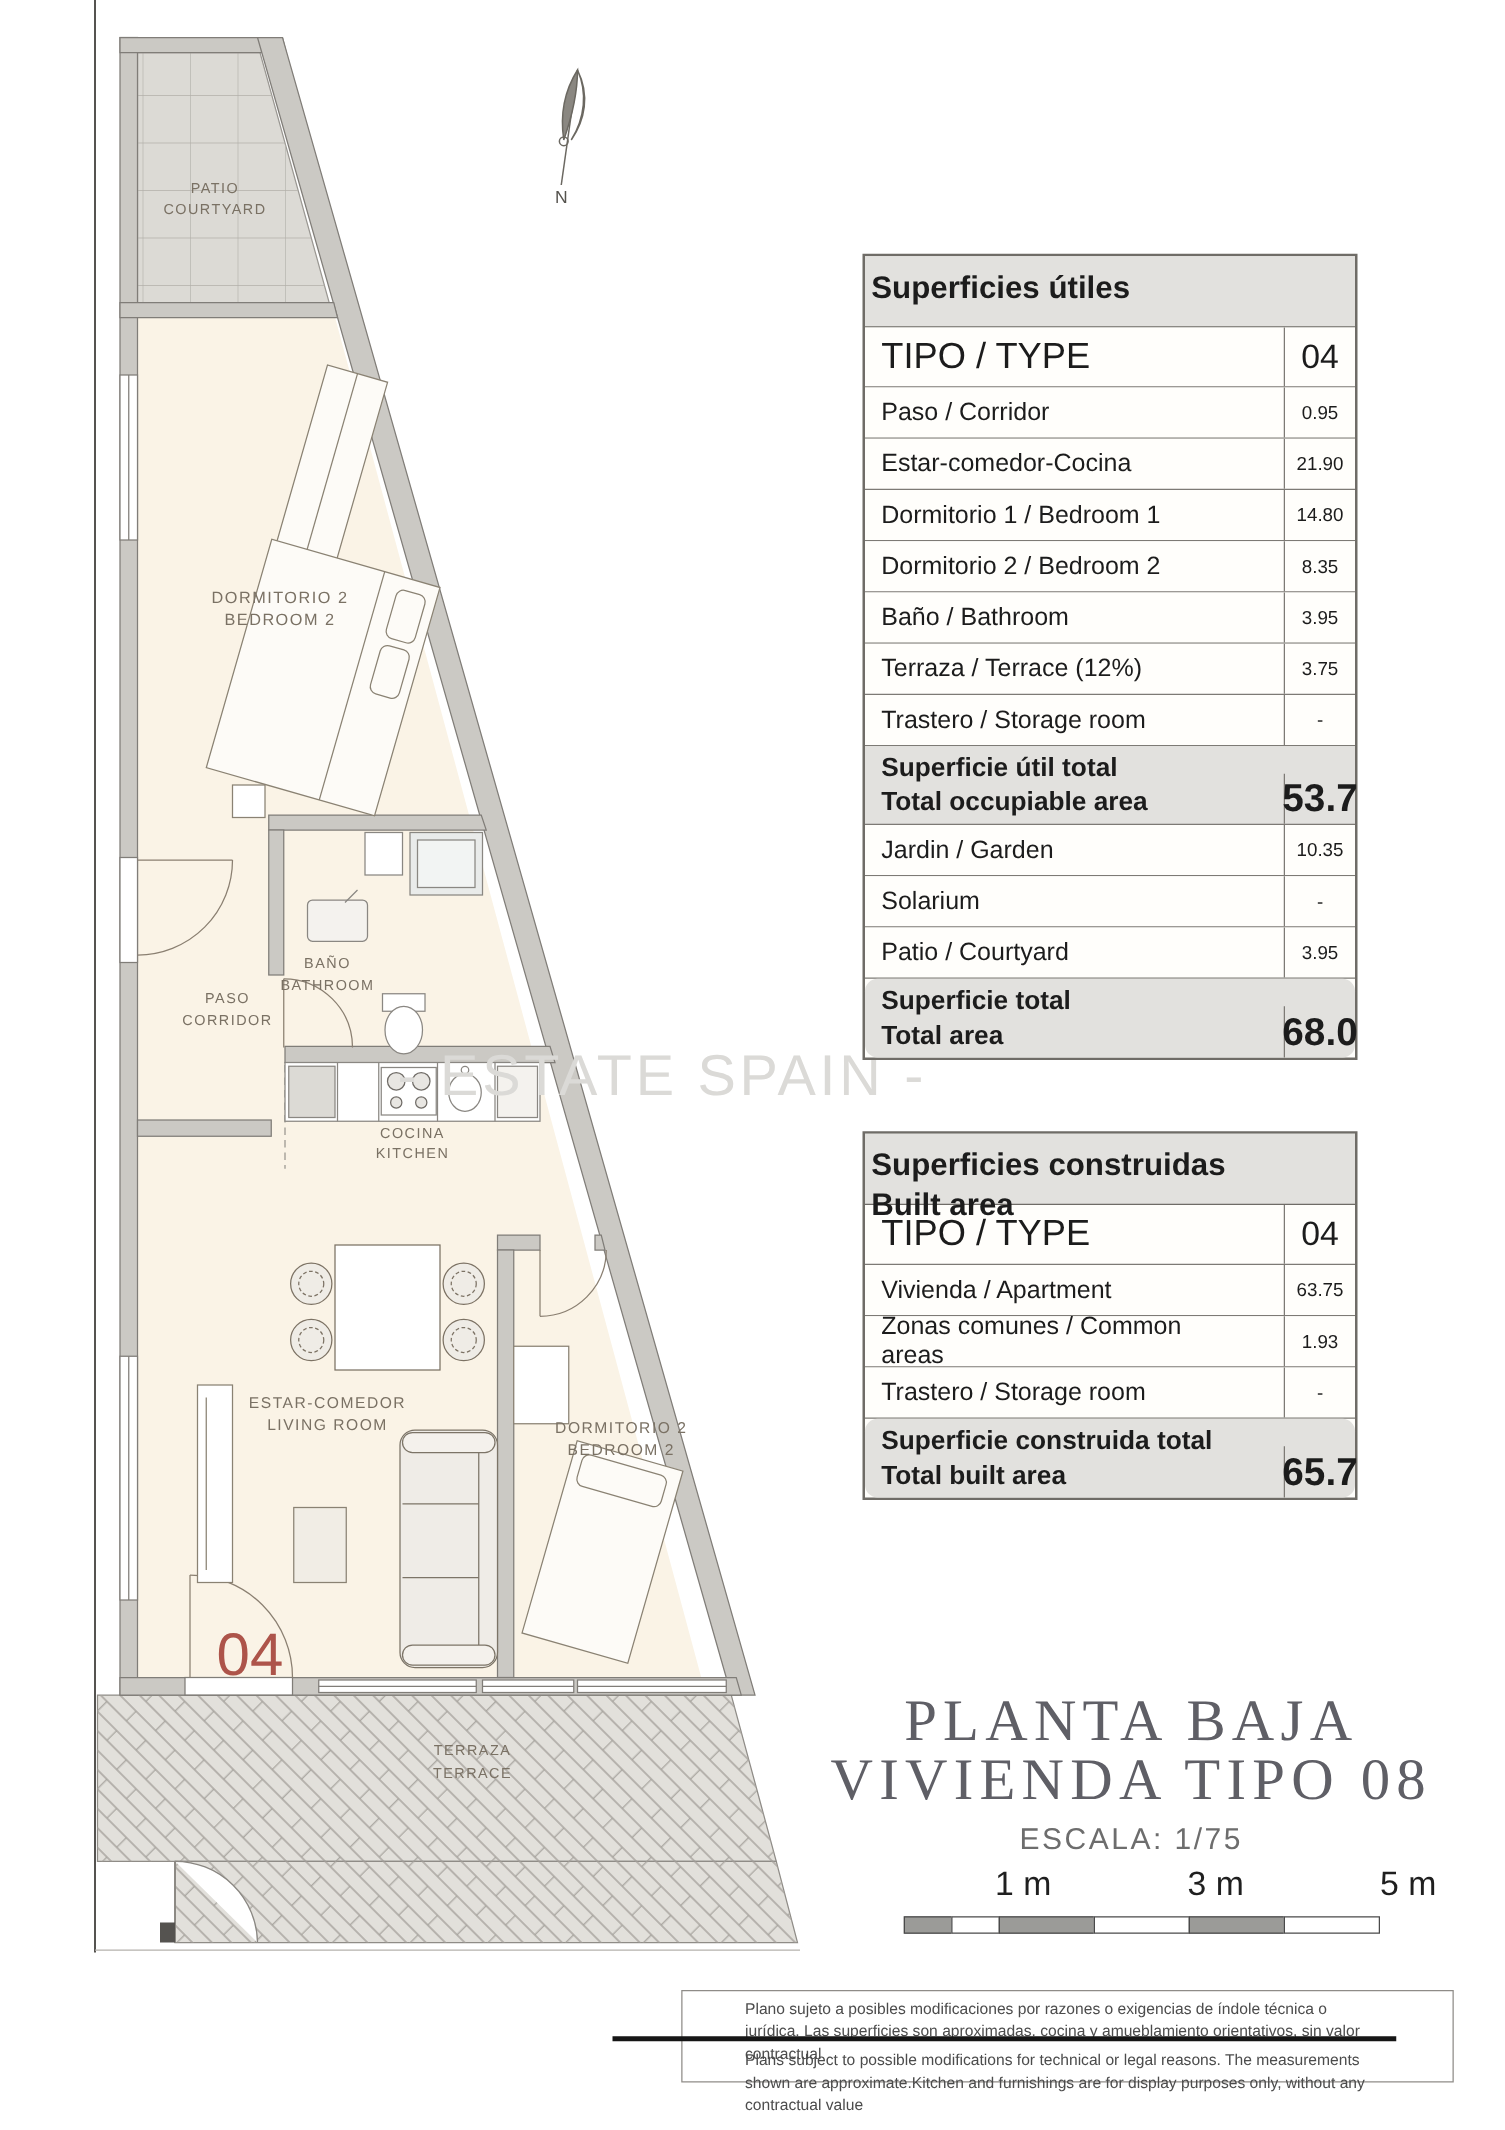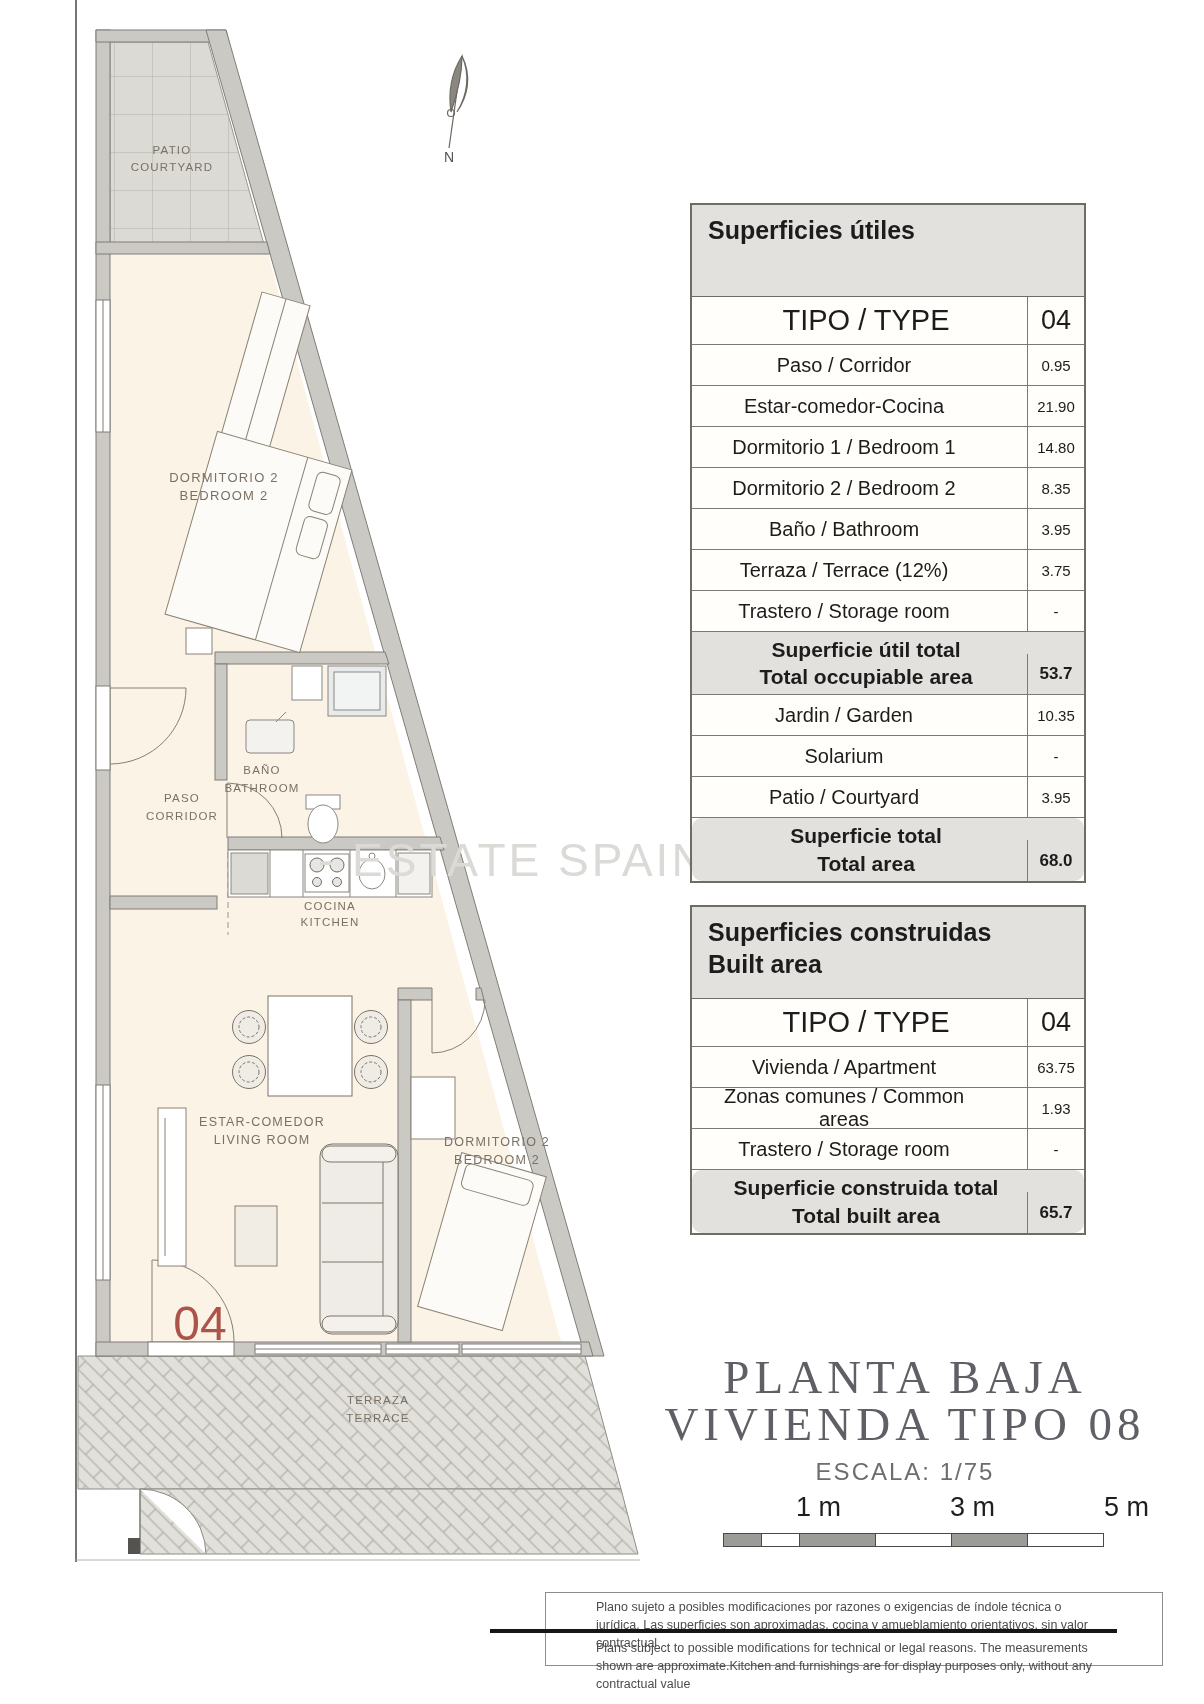--- a/index.html
+++ b/index.html
@@ -13,34 +13,34 @@
   
   .watermark { position:absolute; left:318px; top:833px; font-size:46px;
                color:#dbdad7; letter-spacing:3px; white-space:nowrap; }
 
   
   .tbl { position:absolute; left:690px; width:396px; border:2px solid #6f6c67;
          background:#fffefb; color:#1c1c1c; }
   .tbl-occ { top:203px; }
   .tbl-built { top:905px; }
   .hd { background:#e2e1de; font-weight:bold; font-size:25px; line-height:1.28;
-        padding:9px 12px 0 16px; height:92px; border-bottom:1px solid #6f6c67; }
+        padding:9px 12px 0 5px; height:57px; border-bottom:1px solid #6f6c67; }
   .r { display:flex; border-bottom:1px solid #7d7a75; background:#fffefb; }
   .r:last-child { border-bottom:none;border-radius:10px; }
   .lab { flex:1; display:flex; flex-direction:column; justify-content:center;
-         padding-left:13px; font-size:20px;text-align:center; }
+         padding-left:13px; font-size:20px; }
   .val { width:57px; border-left:1px solid #7d7a75; display:flex;
          align-items:center; justify-content:center; font-size:15px; }
   .r-tipo { height:48px; }
   .r-tipo .lab { font-size:29px; }
   .r-tipo .val { font-size:27px; }
   .r-body { height:41px;gap:44px; }
   .r-total { height:63px; background:#e2e1de; font-weight:bold; }
   .r-total .lab { font-size:21px; line-height:1.3; }
-  .r-total .val { font-size:17px;margin-top:22px; }
+  .r-total .val { font-size:31px;margin-top:22px; }
 
   
   .title-block { position:absolute; left:650px; top:1354px; width:510px;
                  text-align:center; color:#5f5f66; }
   .title-line { font-family:"Liberation Serif",serif; font-size:47px;
                 letter-spacing:5px; line-height:1.0; white-space:nowrap; }
   .title-scale { margin-top:10px; font-size:24px; letter-spacing:2px; color:#6d6d6d; }
 
   
   .sb-label { position:absolute; top:1492px; width:80px; text-align:right;

